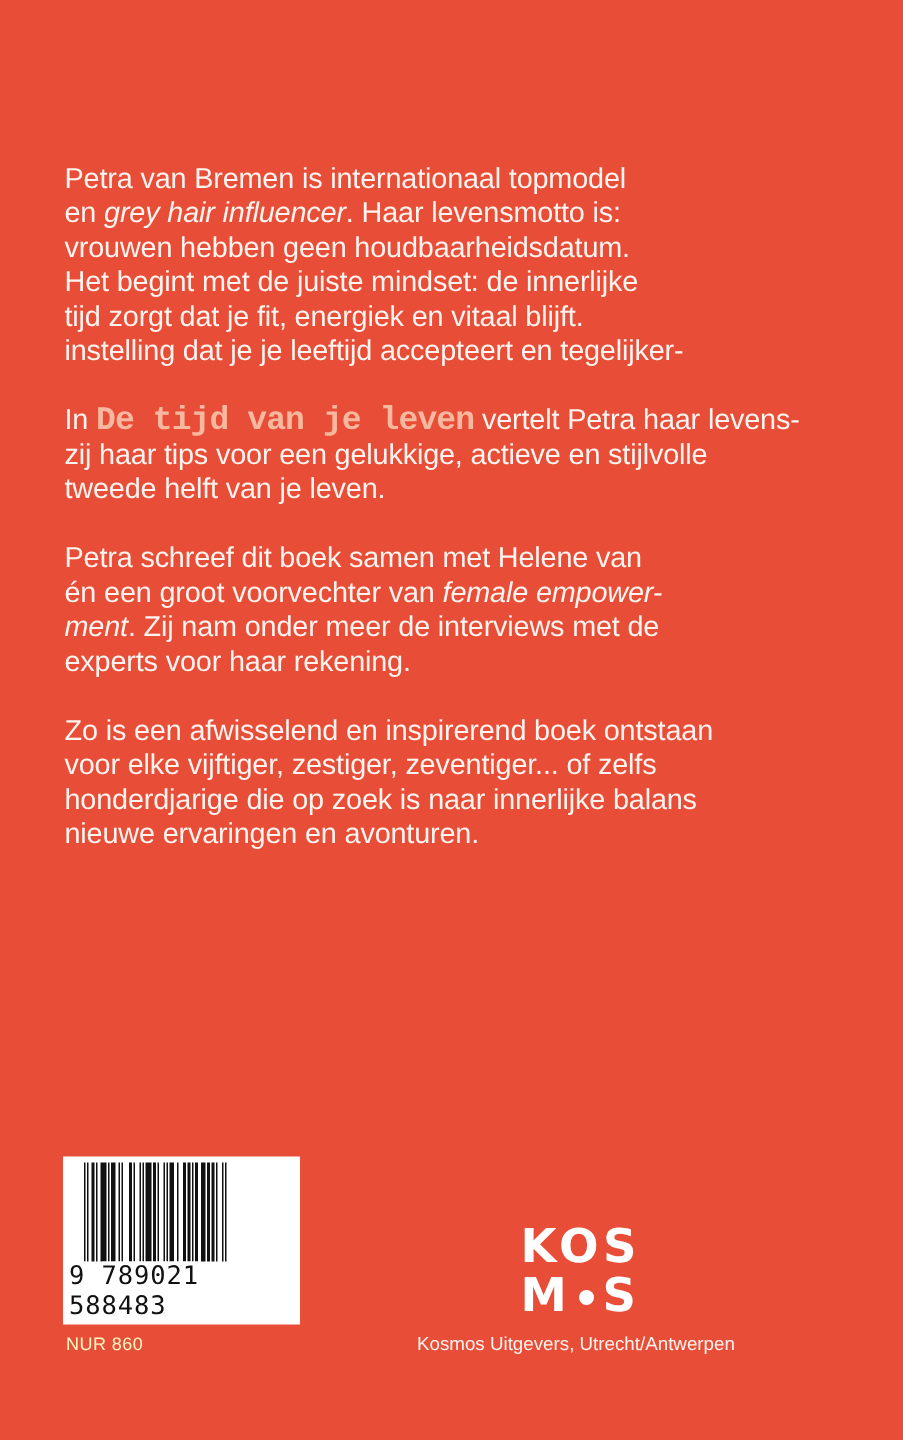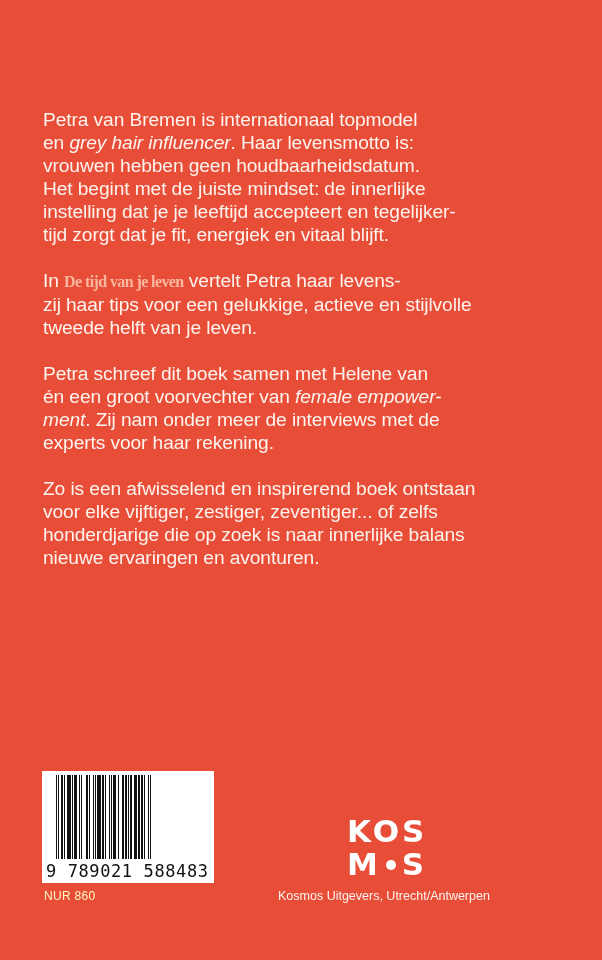--- a/index.html
+++ b/index.html
@@ -11,25 +11,25 @@
     color: #fdf3ef;
   }
   .blurb {
     position: absolute; left: 43px; top: 108px; width: 540px;
     font-size: 19.2px; line-height: 23px; letter-spacing: -0.1px;
   }
   .blurb p { margin: 0 0 23px 0; white-space: nowrap; }
   .blurb .line { display: block; }
   .blurb em { font-style: italic; }
   .title-inline {
-    font-family: Liberation Serif, serif; font-weight: bold;
-    color: #f7b89f; font-size: 16px; letter-spacing: -0.6px;
+    font-family: Liberation Mono, monospace; font-weight: bold;
+    color: #f7b89f; font-size: 22px; letter-spacing: -0.6px;
   }
   .barcode-box {
-    position: absolute; left: 42px; top: 771px; width: 172px; height: 112px;
+    position: absolute; left: 42px; top: 771px; width: 158px; height: 112px;
     background: #ffffff;
   }
   .bars { position: absolute; left: 14px; top: 4px; width: 140px; height: 84px; display: flex; }
   .bars span { display: block; height: 100%; background: #111; }
   .bars span.gap { background: transparent; }
   .barcode-number {
     position: absolute; left: 4px; bottom: 2px; font-size: 17px; color: #111;
     font-family: "DejaVu Sans Mono", monospace; letter-spacing: 0.6px;
     background: #fff;
   }
@@ -54,22 +54,22 @@
 </style>
 </head>
 <body>
 
 <div class="blurb">
   <p>
     <span class="line">Petra van Bremen is internationaal topmodel</span>
     <span class="line"><span>en </span><em>grey hair influencer</em><span>. Haar levensmotto is:</span></span>
     <span class="line">vrouwen hebben geen houdbaarheidsdatum.</span>
     <span class="line">Het begint met de juiste mindset: de innerlijke</span>
+    <span class="line">tijd zorgt dat je fit, energiek en vitaal blijft.</span>
     <span class="line">instelling dat je je leeftijd accepteert en tegelijker-</span>
-    <span class="line">tijd zorgt dat je fit, energiek en vitaal blijft.</span>
   </p>
   <p>
     <span class="line"><span>In </span><span class="title-inline">De tijd van je leven</span><span> vertelt Petra haar levens-</span></span>
     <span class="line">zij haar tips voor een gelukkige, actieve en stijlvolle</span>
     <span class="line">tweede helft van je leven.</span>
   </p>
   <p>
     <span class="line">Petra schreef dit boek samen met Helene van</span>
     <span class="line"><span>én een groot voorvechter van </span><em>female empower-</em></span>
     <span class="line"><em>ment</em><span>. Zij nam onder meer de interviews met de</span></span>

